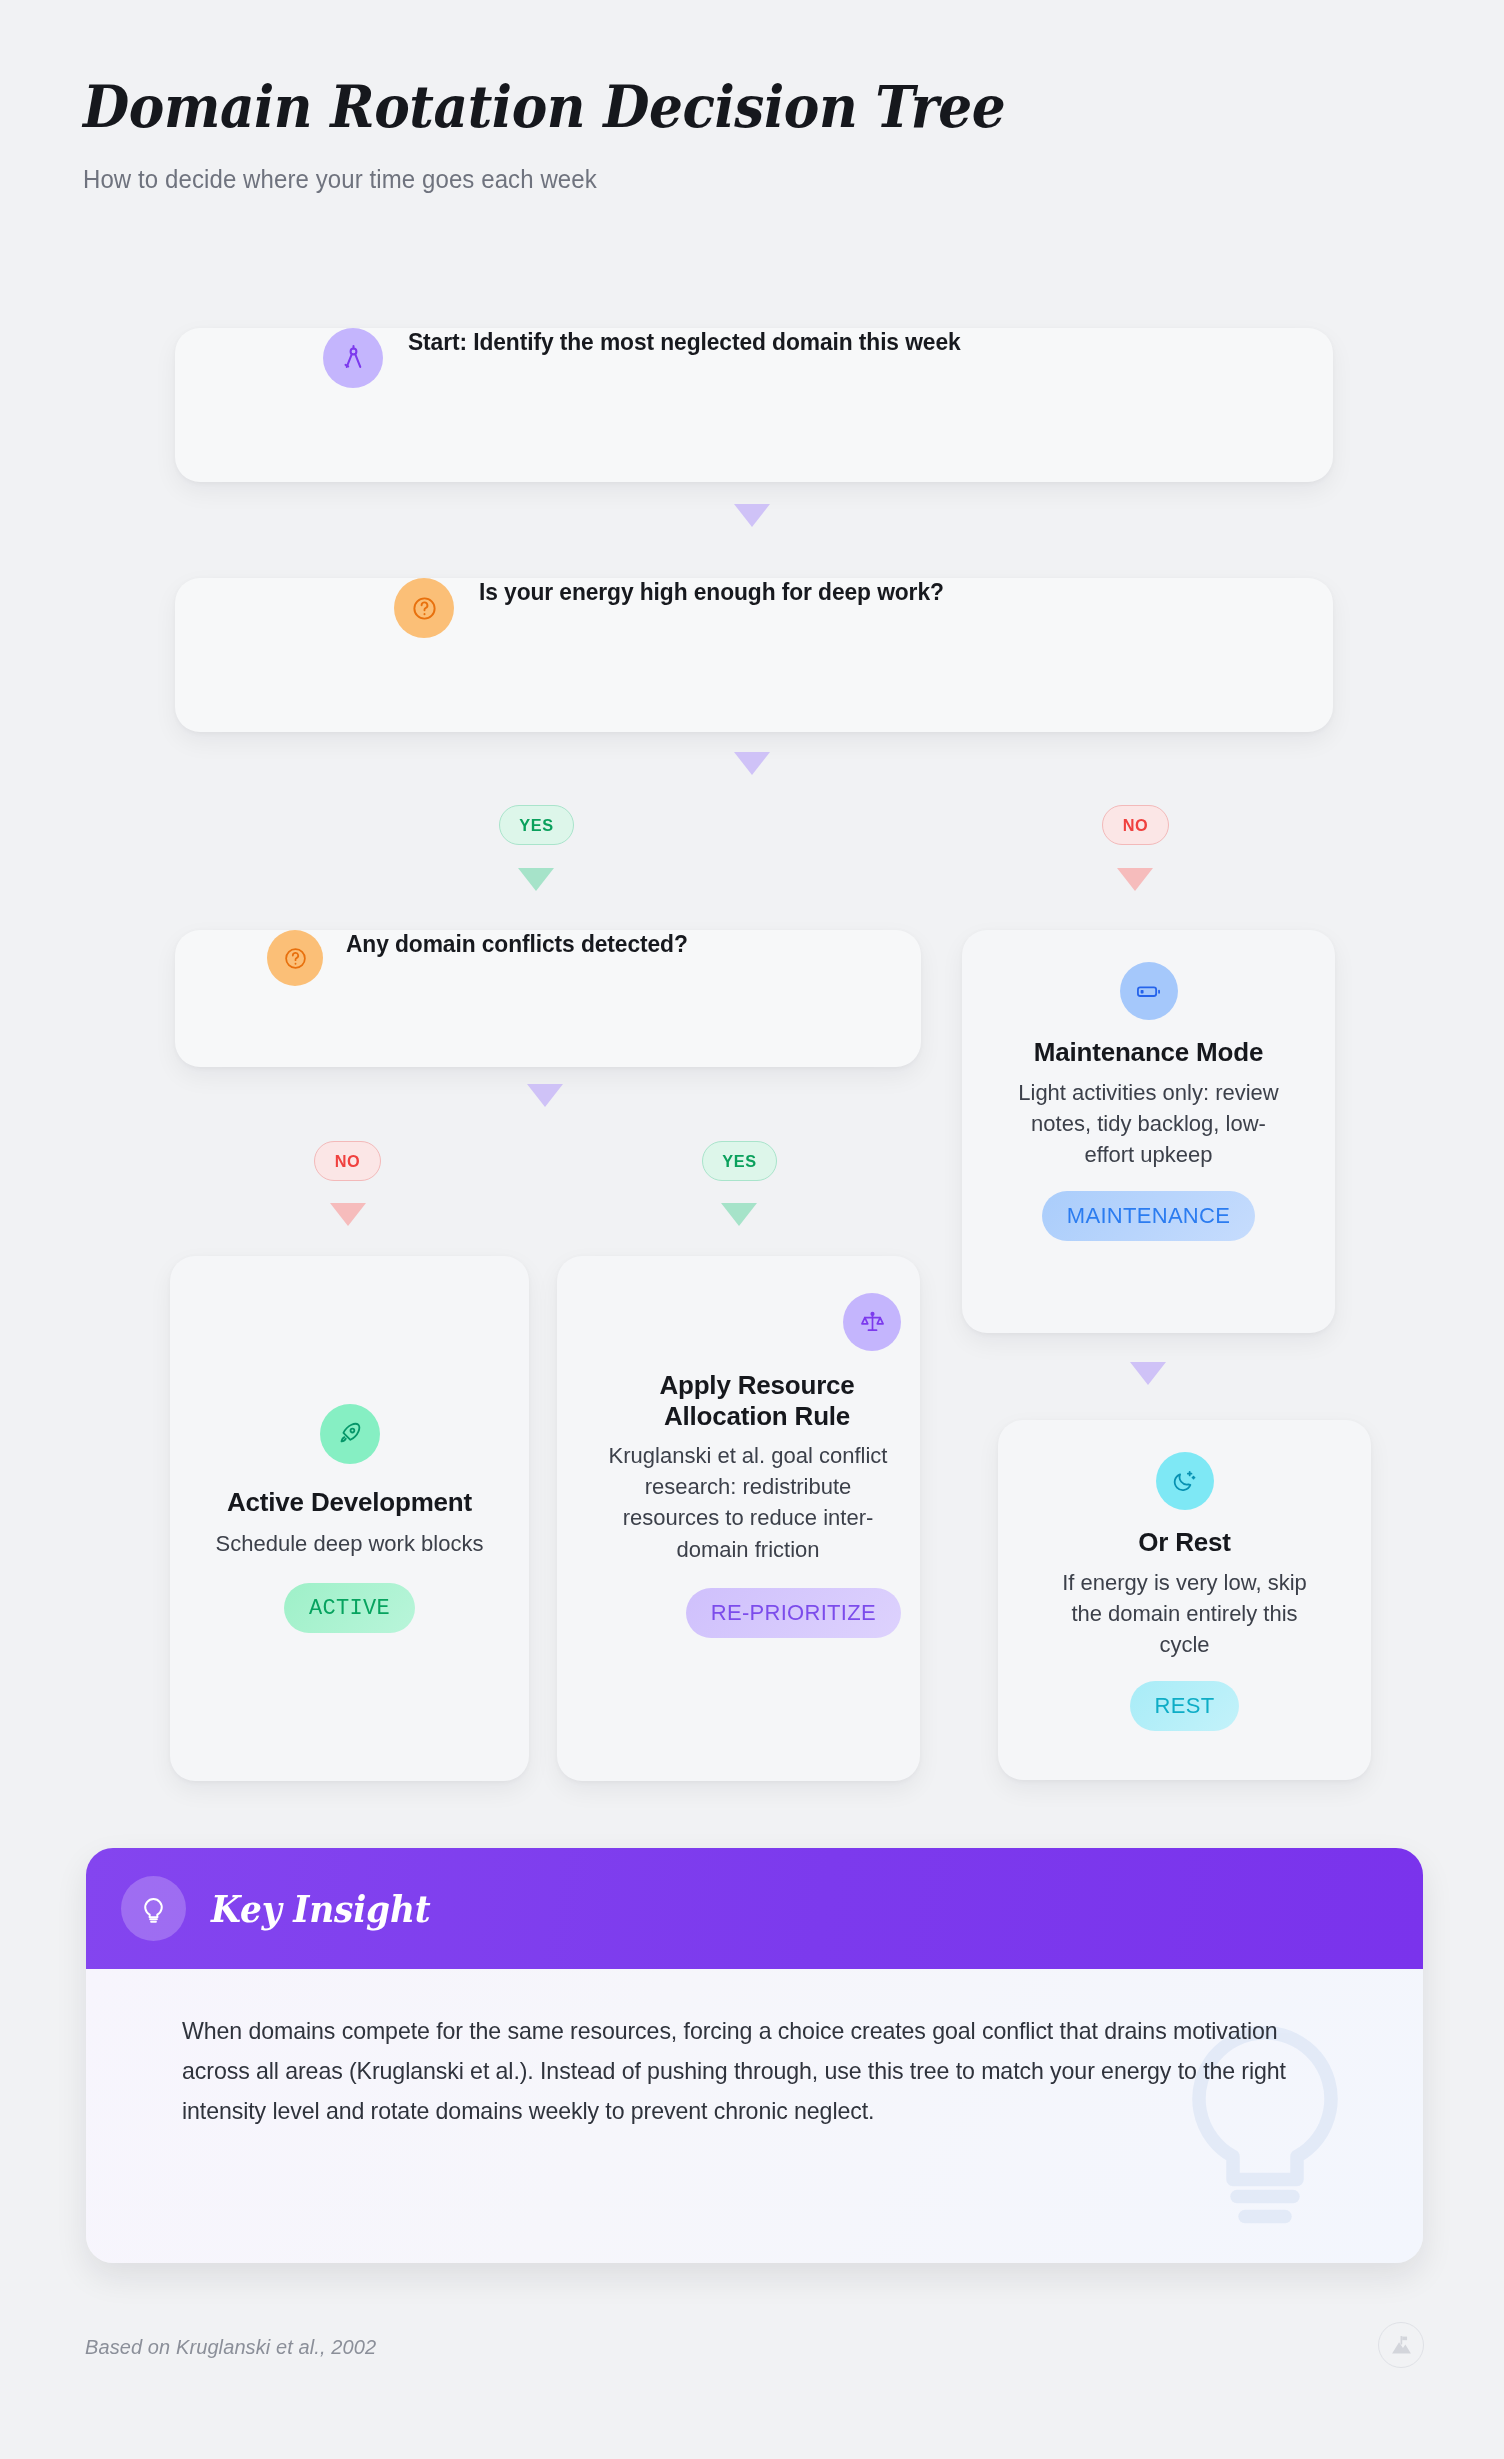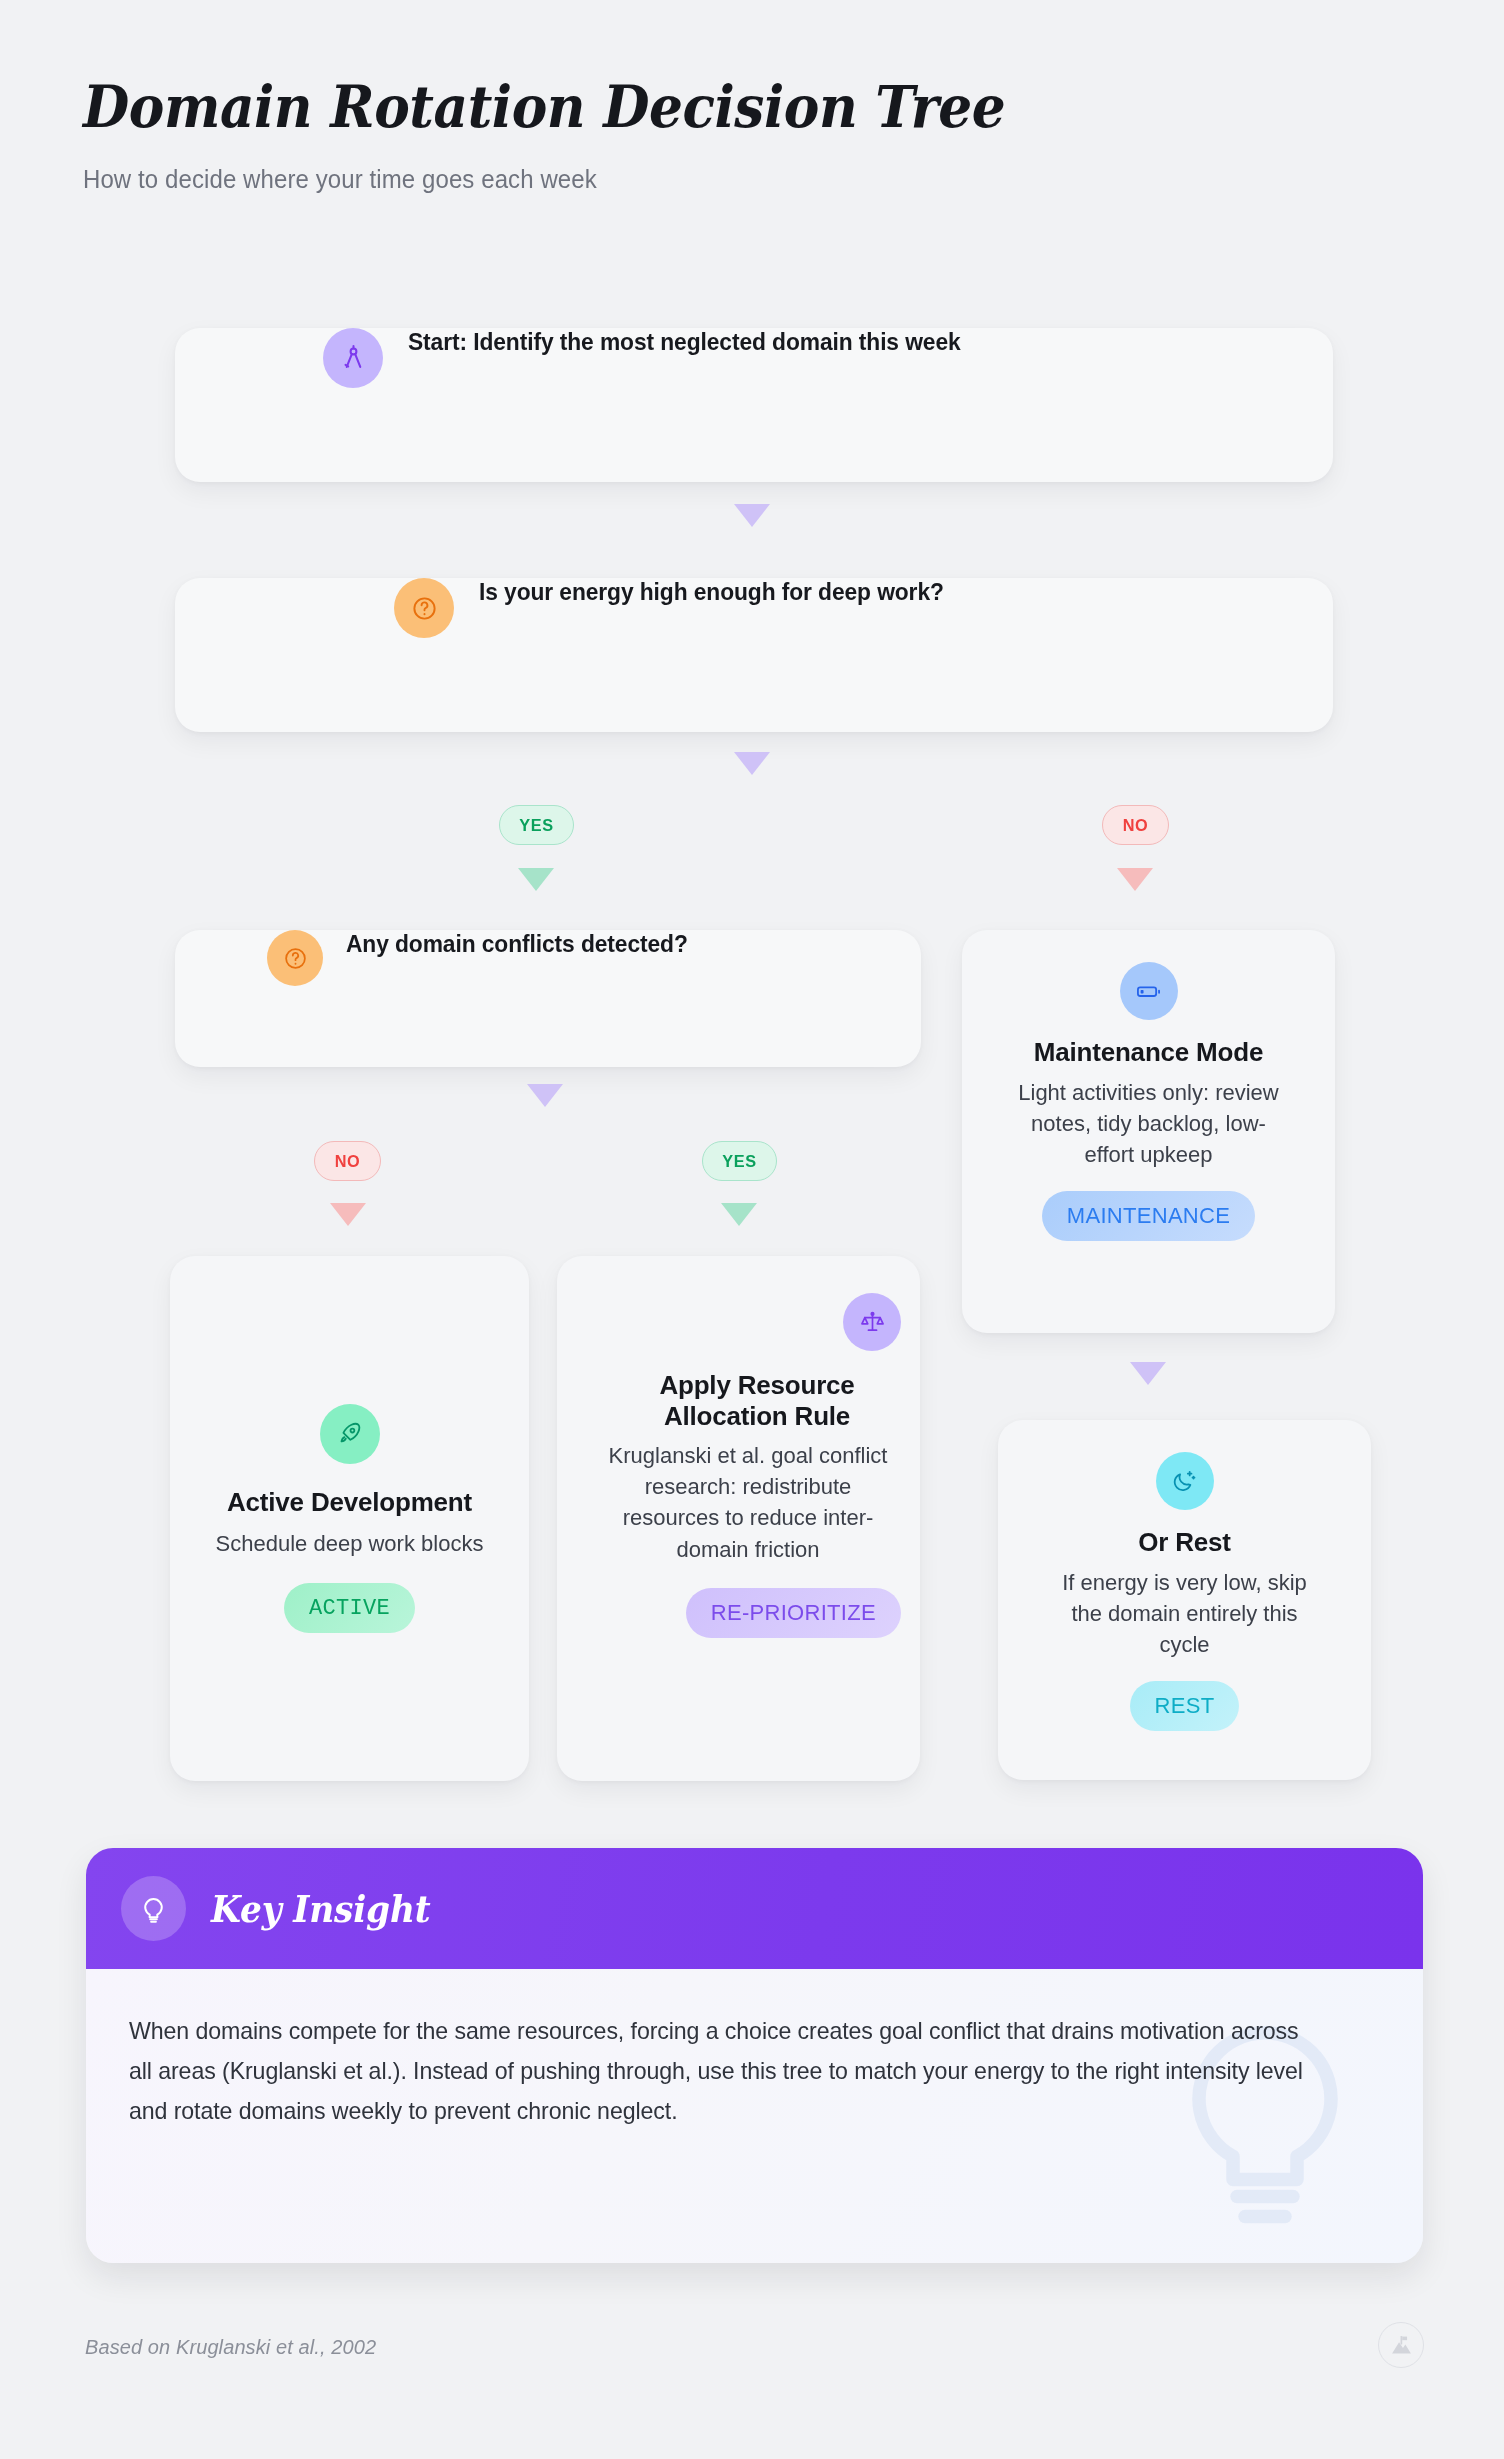--- a/index.html
+++ b/index.html
@@ -189,21 +189,21 @@
     font-size: 37px;
     color: #ffffff;
     letter-spacing: -0.2px;
     transform: scaleX(0.93);
     transform-origin: left center;
   }
   .insight-body {
     position: relative;
     height: 294px;
     background: linear-gradient(118deg,#f7f5fd 0%,#f6f6fb 40%,#f3f6fd 100%);
-    padding: 42px 60px 0 43px;
+    padding: 42px 60px 0 96px;
   }
   .insight-watermark {
     position: absolute;
     right: 38px; top: 5.8px;
     opacity: 0.5;
     pointer-events: none;
   }
   .insight-text {
     position: relative;
     font-size: 24px;

